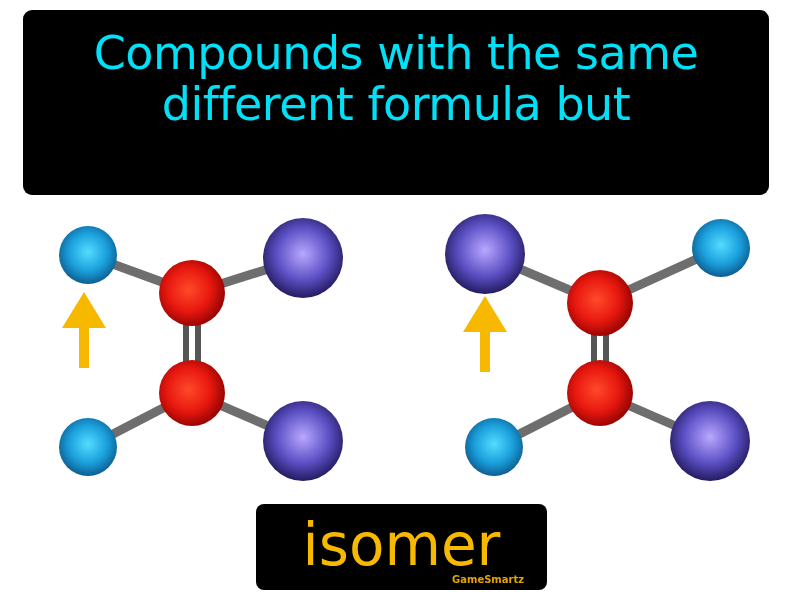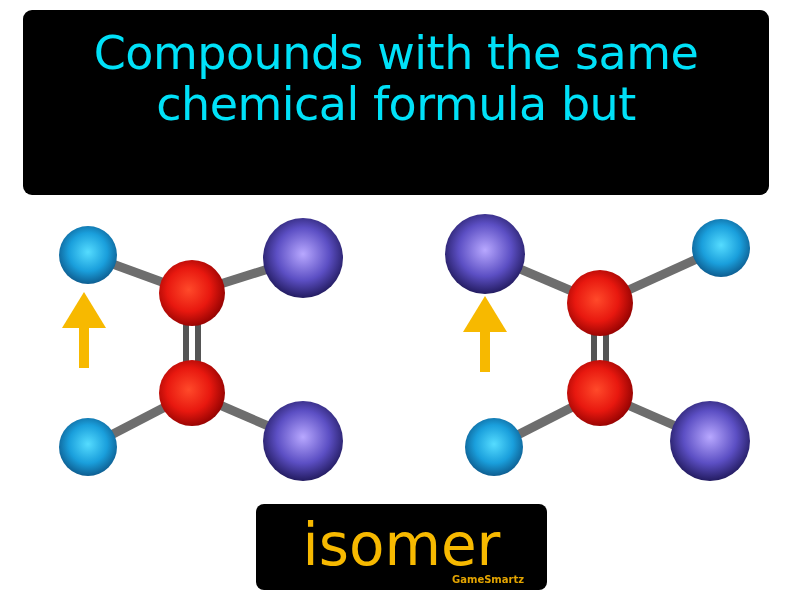--- a/index.html
+++ b/index.html
@@ -14,21 +14,21 @@
   .term-text { position:absolute; left:0; top:6px; width:100%; text-align:center;
          color:#f7b900; font-size:58px; line-height:70px; }
   .brand { position:absolute; left:196px; top:70px; color:#e3a400; font-size:10px; font-weight:bold; }
   svg.mol { position:absolute; left:0; top:0; }
 </style>
 </head>
 <body>
 
 <div class="definition-box">
   <div class="definition-line" style="top:17px">Compounds with the same</div>
-  <div class="definition-line" style="top:68px">chemical formula but</div>
+  <div class="definition-line" style="top:68px">different formula but</div>
 </div>
 
 <svg class="mol" width="800" height="600">
   <defs>
     <radialGradient id="gRed" cx="45%" cy="45%" r="60%">
       <stop offset="0%" stop-color="#ff4a2a"></stop>
       <stop offset="55%" stop-color="#e8180f"></stop>
       <stop offset="100%" stop-color="#8a0000"></stop>
     </radialGradient>
     <radialGradient id="gBlue" cx="50%" cy="45%" r="60%">

